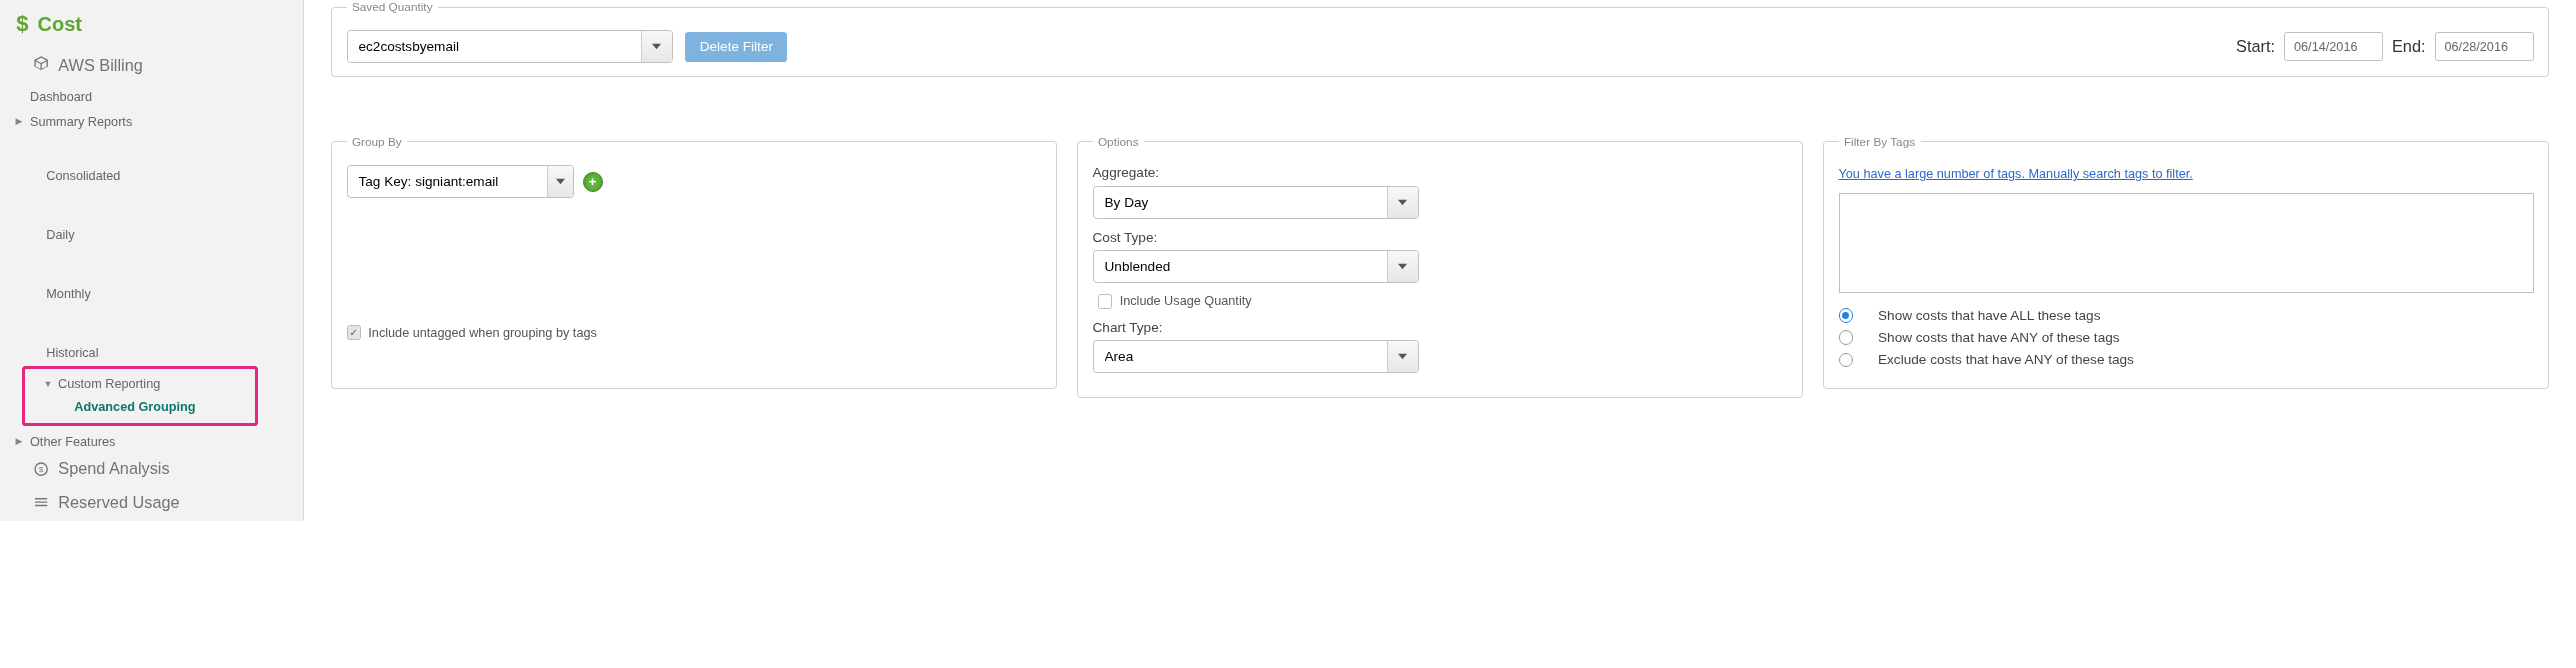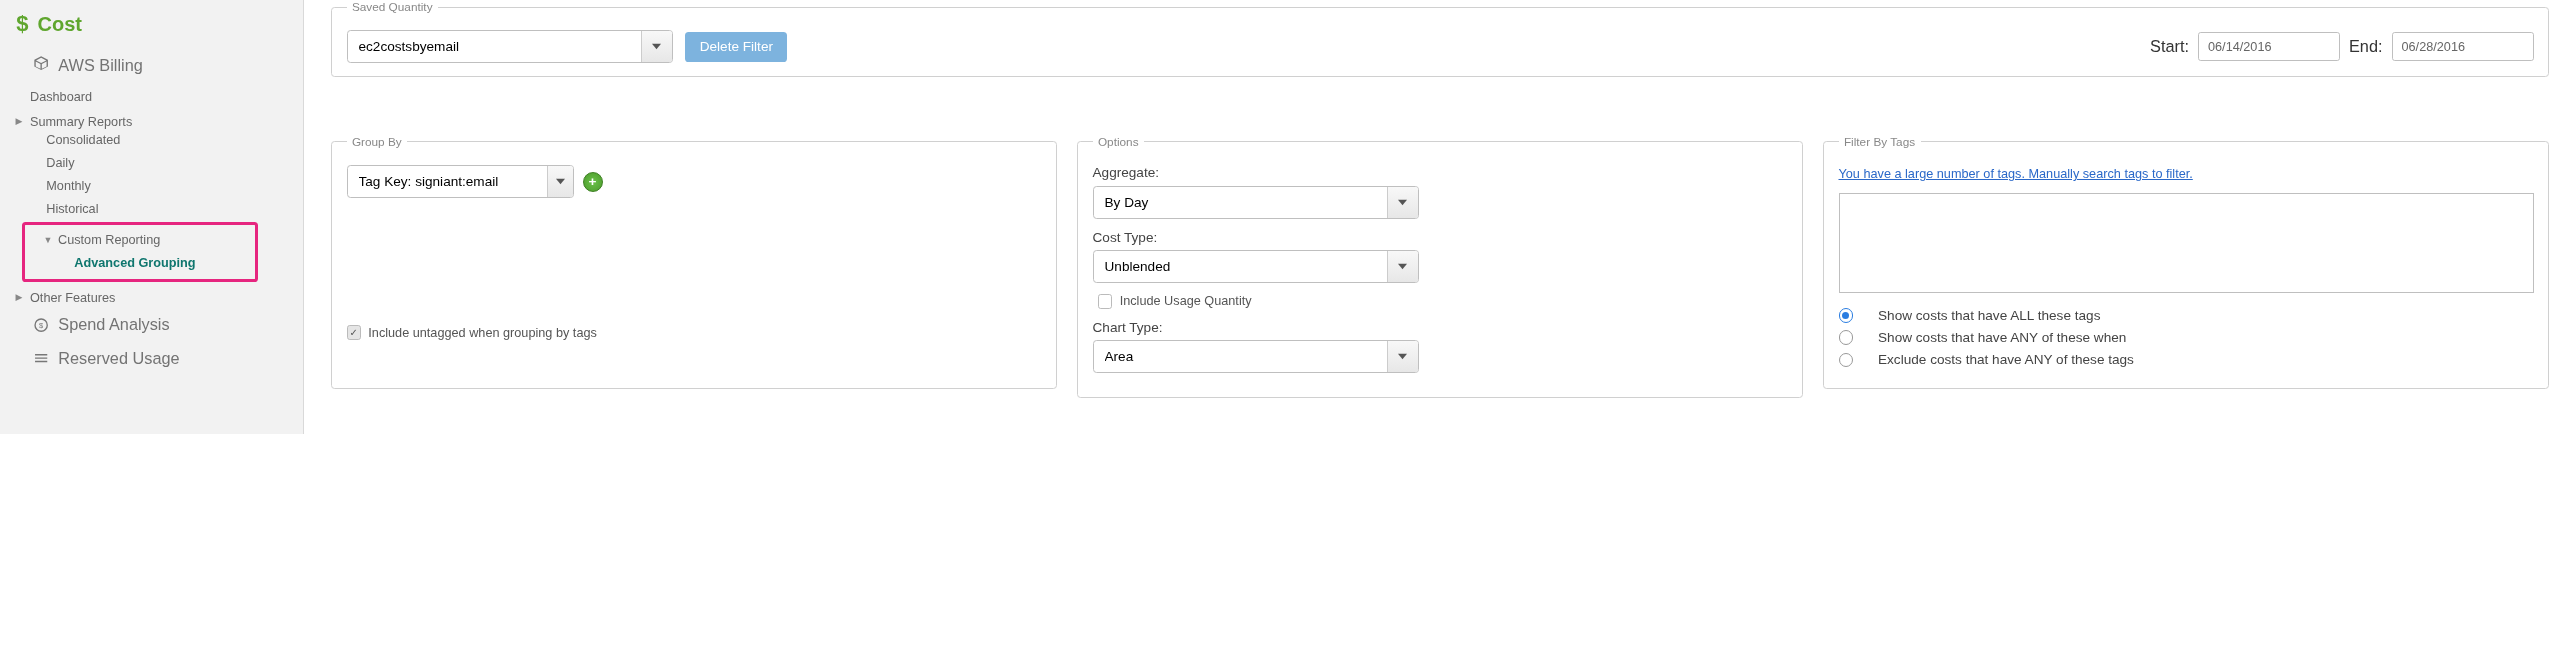--- a/index.html
+++ b/index.html
@@ -14,21 +14,21 @@
 
     .section-head { display:flex; align-items:center; gap:9px; font-size:16.3px; color:#737373; padding: 5.4px 16.3px 9px 33px; }
     .cube-icon svg { width:16.3px; height:16.3px; fill:#777; }
     .spend-icon svg, .usage-icon svg { width:16.3px; height:16.3px; fill:#777; }
     .spend-icon, .usage-icon { display:inline-flex; }
 
     .tree { list-style:none; padding:0 0 0 30px; }
     .tree li { padding: 5.4px 0; color:#666; cursor:pointer; position:relative; }
     .tree .caret { position:absolute; left:-14.5px; top:7.3px; color:#888; font-size:9px; }
     .tree .sub { list-style:none; padding-left: 16.3px; }
-    .tree .sub li { padding: 4.5px 0; }
+    .tree .sub li { padding: 4.5px 0; margin-top: 36px; }
 
     .highlight-box { border:3.6px solid #e6267f; border-radius:3.6px; margin: 0 0 0 22px; padding:3.6px 0 3.6px 33px; width: 236px; margin-top:-3.6px; margin-bottom:3.6px; }
     .highlight-box li { list-style:none; padding:4.5px 0; color:#666; position:relative; }
     .highlight-box li .caret { position:absolute; left:-14.5px; top:6.3px; color:#888; font-size:9px; }
     .highlight-box li.active { font-weight:bold; color:#0f766e; padding-left:16.3px; }
 
     
     .main { flex:1; padding: 0 27px 18px 27px; }
 
     fieldset { border:0.9px solid #d0d0d0; border-radius:3.6px; padding: 16.3px 14.5px 12.7px 14.5px; margin-bottom: 18px; position:relative; }
@@ -42,21 +42,21 @@
     .combo input { border:none; outline:none; padding: 0 11px; height:100%; font-size:13.6px; flex:1; background:transparent; }
     .combo .dd { width:31px; height:100%; display:flex; align-items:center; justify-content:center; background: linear-gradient(#f8f8f8,#e7e7e7); border-left:0.9px solid #ccc; cursor:pointer; }
     .combo .dd svg { width:9px; height:9px; fill:#555; }
 
     .combo.select { width: 326px; }
     .combo.mid { width: 227px; }
 
     .btn { border:none; border-radius:3.6px; padding: 7.3px 14.5px; font-size:13.6px; cursor:pointer; background:#7db3de; color:#fff; }
 
     .dates { display:flex; align-items:center; gap:9px; font-size:16.3px; color:#333; }
-    .date-input { border:0.9px solid #bfbfbf; border-radius:2.7px; height:29px; width:142px; padding:0 9px; font-size:12.7px; color:#666; }
+    .date-input { border:0.9px solid #bfbfbf; border-radius:2.7px; height:29px; width:99px; padding:0 9px; font-size:12.7px; color:#666; }
 
     .three-col { display:flex; gap:20px; align-items:flex-start; }
     .three-col fieldset { flex:1; min-height: 254px; margin-top: 40px; }
 
     .group-row { display:flex; align-items:center; gap:9px; margin-bottom: 127px; }
     .add-btn { width:20px; height:20px; border-radius:50%; background: radial-gradient(#6cc24a,#4a9a2a); border:0.9px solid #3d7f22; display:inline-flex; align-items:center; justify-content:center; color:#fff; font-weight:bold; cursor:pointer; font-size:13.6px; line-height:1; }
 
     .checkbox-row { display:flex; align-items:center; gap:7.3px; color:#555; font-size:12.7px; }
     .cb { width:14.5px; height:14.5px; border:0.9px solid #bbb; border-radius:2.7px; display:inline-flex; align-items:center; justify-content:center; background:#e5e5e5; cursor:pointer; }
     .cb.checked::after { content:"✓"; font-size:10px; color:#555; }
@@ -239,21 +239,21 @@
         <legend>Filter By Tags</legend>
         <a class="tags-link">You have a large number of tags. Manually search tags to filter.</a>
         <div class="tags-box"></div>
 
         <div class="radio-row">
           <span class="radio selected"></span>
           <span>Show costs that have ALL these tags</span>
         </div>
         <div class="radio-row">
           <span class="radio"></span>
-          <span>Show costs that have ANY of these when</span>
+          <span>Show costs that have ANY of these tags</span>
         </div>
         <div class="radio-row">
           <span class="radio"></span>
           <span>Exclude costs that have ANY of these tags</span>
         </div>
       </fieldset>
 
     </div>
   </div>
 </div>

